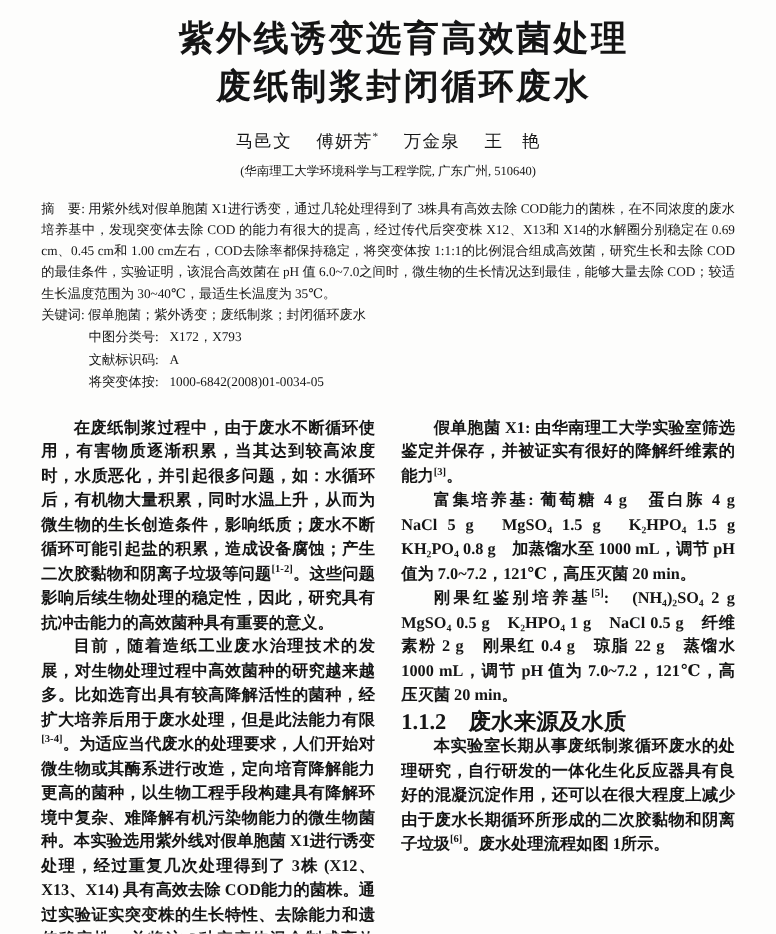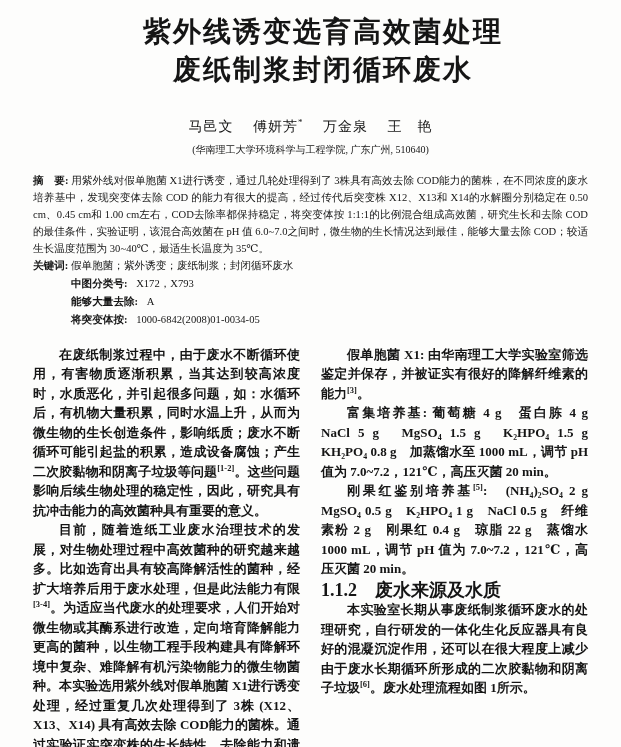--- a/index.html
+++ b/index.html
@@ -6,29 +6,29 @@
   html,body { background:#ffffff; }
   .page {
     width:621px; height:747px; margin:0 auto; position:relative;
     background:#fdfdfc; color:#151515; overflow:hidden;
     font-family:"Liberation Serif","DejaVu Serif",serif;
   }
   .header { text-align:center; padding-top:13px; }
   .title-line {
     font-size:28px; line-height:38px; letter-spacing:2px; font-weight:600;margin-left:25px;
   }
-  .authors { margin-top:28px; font-size:14px; letter-spacing:1px; }
+  .authors { margin-top:15px; font-size:14px; letter-spacing:1px; }
   .authors sup { font-size:9px; }
   .affiliation { margin-top:7px; font-size:10px; }
 
   .abstract {
     margin:15px 33px 0 33px; font-size:10.6px; line-height:17px;
     text-align:justify;
   }
-  .lbl { font-weight:bold; }
+  .lbl { font-weight:normal; }
   .kw-line { margin:0 33px; font-size:10.6px; line-height:18px; }
   .meta-line {
     margin:0 33px; font-size:10.6px; line-height:18px;
     display:flex; align-items:baseline;flex-direction:column;
   }
   .meta-item-2 { margin-left:32px; }
   .meta-item-3 { margin-left:38px; }
   .meta-line .val { margin-left:6px; }
 
   .columns { display:flex; gap:21px; margin:16px 33px 0 33px; }
@@ -45,35 +45,35 @@
 
   <div class="header">
     <div class="title-line">紫外线诱变选育高效菌处理</div>
     <div class="title-line">废纸制浆封闭循环废水</div>
     <div class="authors">马邑文　 傅妍芳<sup>*</sup> 　万金泉　 王　艳</div>
     <div class="affiliation">(华南理工大学环境科学与工程学院, 广东广州, 510640)</div>
   </div>
 
   <div class="abstract">
     <span class="lbl">摘　要:</span>
-    <span>用紫外线对假单胞菌 X1进行诱变，通过几轮处理得到了 3株具有高效去除 COD能力的菌株，在不同浓度的废水培养基中，发现突变体去除 COD 的能力有很大的提高，经过传代后突变株 X12、X13和 X14的水解圈分别稳定在 0.50 cm、0.45 cm和 1.00 cm左右，COD去除率都保持稳定，将突变体按 1:1:1的比例混合组成高效菌，研究生长和去除 COD 的最佳条件，实验证明，该混合高效菌在 pH 值 6.0~7.0之间时，微生物的生长情况达到最佳，能够大量去除 COD；较适生长温度范围为 30~40℃，最适生长温度为 35℃。</span>
+    <span>用紫外线对假单胞菌 X1进行诱变，通过几轮处理得到了 3株具有高效去除 COD能力的菌株，在不同浓度的废水培养基中，发现突变体去除 COD 的能力有很大的提高，经过传代后突变株 X12、X13和 X14的水解圈分别稳定在 0.69 cm、0.45 cm和 1.00 cm左右，COD去除率都保持稳定，将突变体按 1:1:1的比例混合组成高效菌，研究生长和去除 COD 的最佳条件，实验证明，该混合高效菌在 pH 值 6.0~7.0之间时，微生物的生长情况达到最佳，能够大量去除 COD；较适生长温度范围为 30~40℃，最适生长温度为 35℃。</span>
   </div>
 
   <div class="kw-line">
     <span class="lbl">关键词:</span>
     <span class="val">假单胞菌；紫外诱变；废纸制浆；封闭循环废水</span>
   </div>
 
   <div class="meta-line">
     <span>
       <span class="lbl">中图分类号:</span>
       <span class="val">X172，X793</span>
     </span>
     <span class="meta-item-2">
-      <span class="lbl">能够大量去除:</span>
+      <span class="lbl">文献标识码:</span>
       <span class="val">A</span>
     </span>
     <span class="meta-item-3">
       <span class="lbl">将突变体按:</span>
       <span class="val">1000-6842(2008)01-0034-05</span>
     </span>
   </div>
 
   <div class="columns">
     <div class="col">

